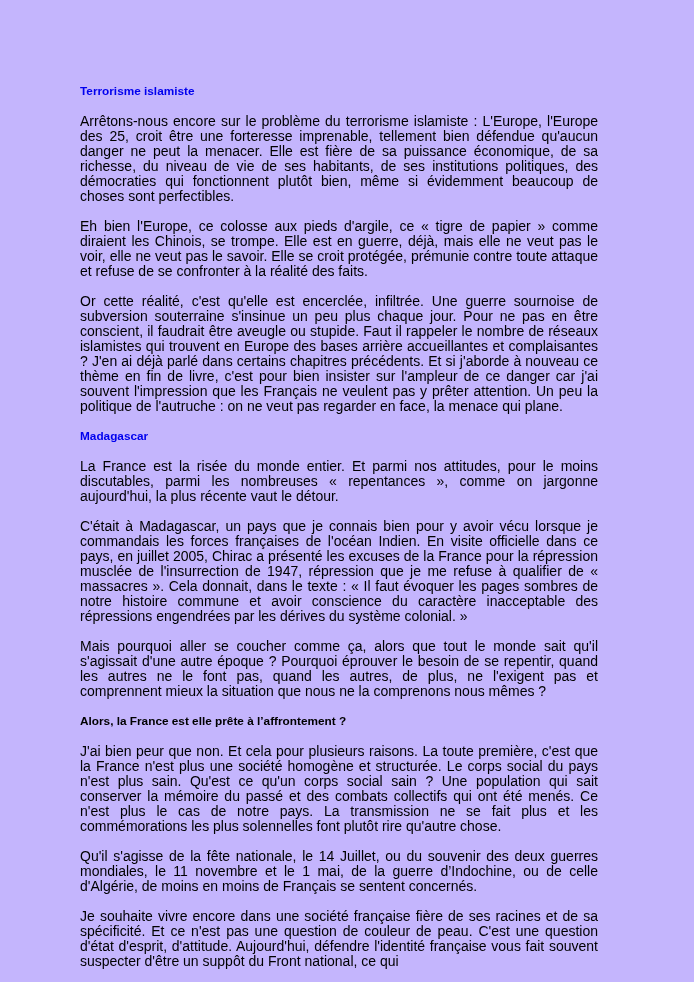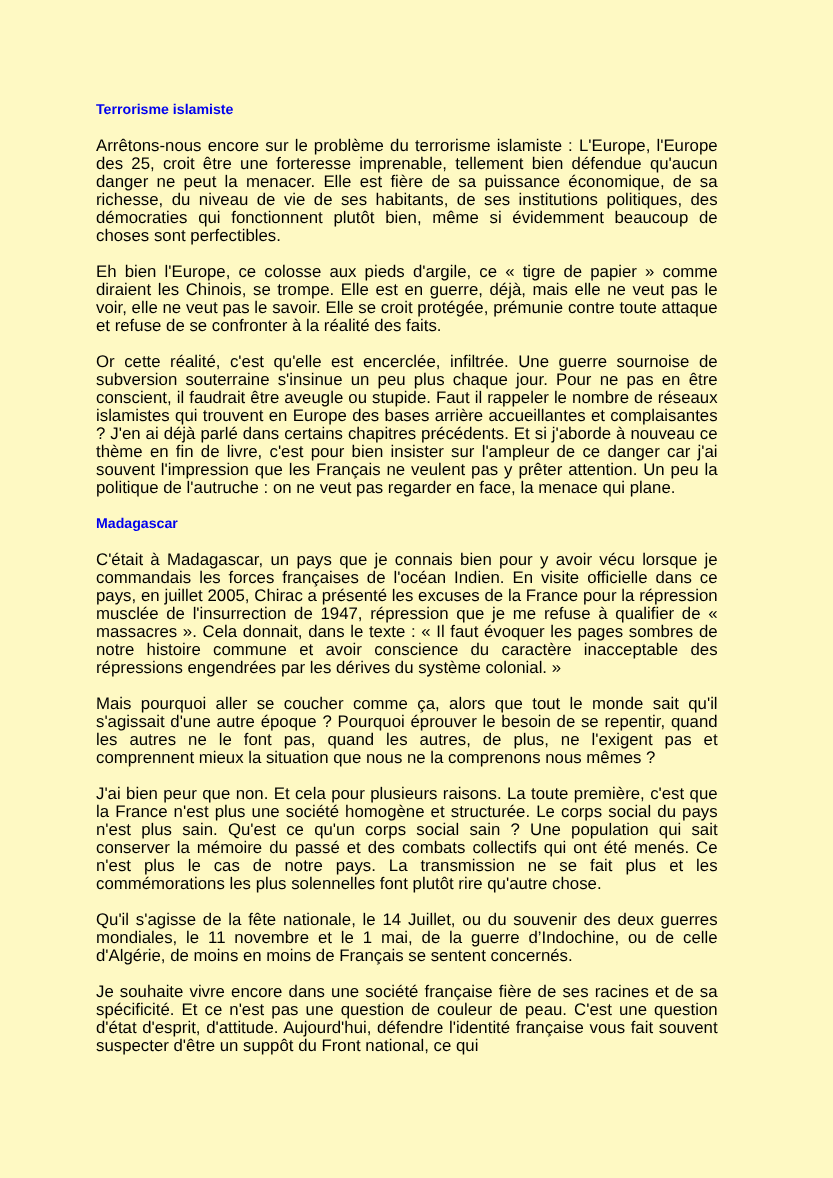--- a/index.html
+++ b/index.html
@@ -4,21 +4,21 @@
 <style>
   html, body {
     margin: 0;
     padding: 0;
     background: #ffffff;
   }
   .page {
     position: relative;
     width: 694px;
     height: 982px;
-    background: #fef9c3;
+    background: #c4b5fd;
     box-sizing: border-box;
     padding: 84px 80px 0 80px;
     overflow: hidden;
     font-family: "Liberation Sans", "DejaVu Sans", sans-serif;
     color: #000000;
   }
   .block {
     font-size: 14px;
     line-height: 15px;
     margin: 0 16px 15px 0;
@@ -52,27 +52,29 @@
   <h2 class="block heading blue">Terrorisme islamiste</h2>
 
   <p class="block">Arrêtons-nous encore sur le problème du terrorisme islamiste : L'Europe, l'Europe des 25, croit être une forteresse imprenable, tellement bien défendue qu'aucun danger ne peut la menacer. Elle est fière de sa puissance économique, de sa richesse, du niveau de vie de ses habitants, de ses institutions politiques, des démocraties qui fonctionnent plutôt bien, même si évidemment beaucoup de choses sont perfectibles.</p>
 
   <p class="block">Eh bien l'Europe, ce colosse aux pieds d'argile, ce « tigre de papier » comme diraient les Chinois, se trompe. Elle est en guerre, déjà, mais elle ne veut pas le voir, elle ne veut pas le savoir. Elle se croit protégée, prémunie contre toute attaque et refuse de se confronter à la réalité des faits.</p>
 
   <p class="block">Or cette réalité, c'est qu'elle est encerclée, infiltrée. Une guerre sournoise de subversion souterraine s'insinue un peu plus chaque jour. Pour ne pas en être conscient, il faudrait être aveugle ou stupide. Faut il rappeler le nombre de réseaux islamistes qui trouvent en Europe des bases arrière accueillantes et complaisantes ? J'en ai déjà parlé dans certains chapitres précédents. Et si j'aborde à nouveau ce thème en fin de livre, c'est pour bien insister sur l'ampleur de ce danger car j'ai souvent l'impression que les Français ne veulent pas y prêter attention. Un peu la politique de l'autruche : on ne veut pas regarder en face, la menace qui plane.</p>
 
   <h2 class="block heading blue">Madagascar</h2>
 
+  <p class="block">La France est la risée du monde entier. Et parmi nos attitudes, pour le moins discutables, parmi les nombreuses « repentances », comme on jargonne aujourd'hui, la plus récente vaut le détour.</p>
 
   <p class="block">C'était à Madagascar, un pays que je connais bien pour y avoir vécu lorsque je commandais les forces françaises de l'océan Indien. En visite officielle dans ce pays, en juillet 2005, Chirac a présenté les excuses de la France pour la répression musclée de l'insurrection de 1947, répression que je me refuse à qualifier de « massacres ». Cela donnait, dans le texte : « Il faut évoquer les pages sombres de notre histoire commune et avoir conscience du caractère inacceptable des répressions engendrées par les dérives du système colonial. »</p>
 
   <p class="block">Mais pourquoi aller se coucher comme ça, alors que tout le monde sait qu'il s'agissait d'une autre époque ? Pourquoi éprouver le besoin de se repentir, quand les autres ne le font pas, quand les autres, de plus, ne l'exigent pas et comprennent mieux la situation que nous ne la comprenons nous mêmes ?</p>
 
 
 
+  <h3 class="block subheading">Alors, la France est elle prête à l’affrontement ?</h3>
 
   <p class="block">J'ai bien peur que non. Et cela pour plusieurs raisons. La toute première, c'est que la France n'est plus une société homogène et structurée. Le corps social du pays n'est plus sain. Qu'est ce qu'un corps social sain ? Une population qui sait conserver la mémoire du passé et des combats collectifs qui ont été menés. Ce n'est plus le cas de notre pays. La transmission ne se fait plus et les commémorations les plus solennelles font plutôt rire qu'autre chose.</p>
 
   <p class="block">Qu'il s'agisse de la fête nationale, le 14 Juillet, ou du souvenir des deux guerres mondiales, le 11 novembre et le 1 mai, de la guerre d’Indochine, ou de celle d'Algérie, de moins en moins de Français se sentent concernés.</p>
 
   <p class="block">Je souhaite vivre encore dans une société française fière de ses racines et de sa spécificité. Et ce n'est pas une question de couleur de peau. C'est une question d'état d'esprit, d'attitude. Aujourd'hui, défendre l'identité française vous fait souvent suspecter d'être un suppôt du Front national, ce qui</p>
 
 </div>
 
 </body></html>

